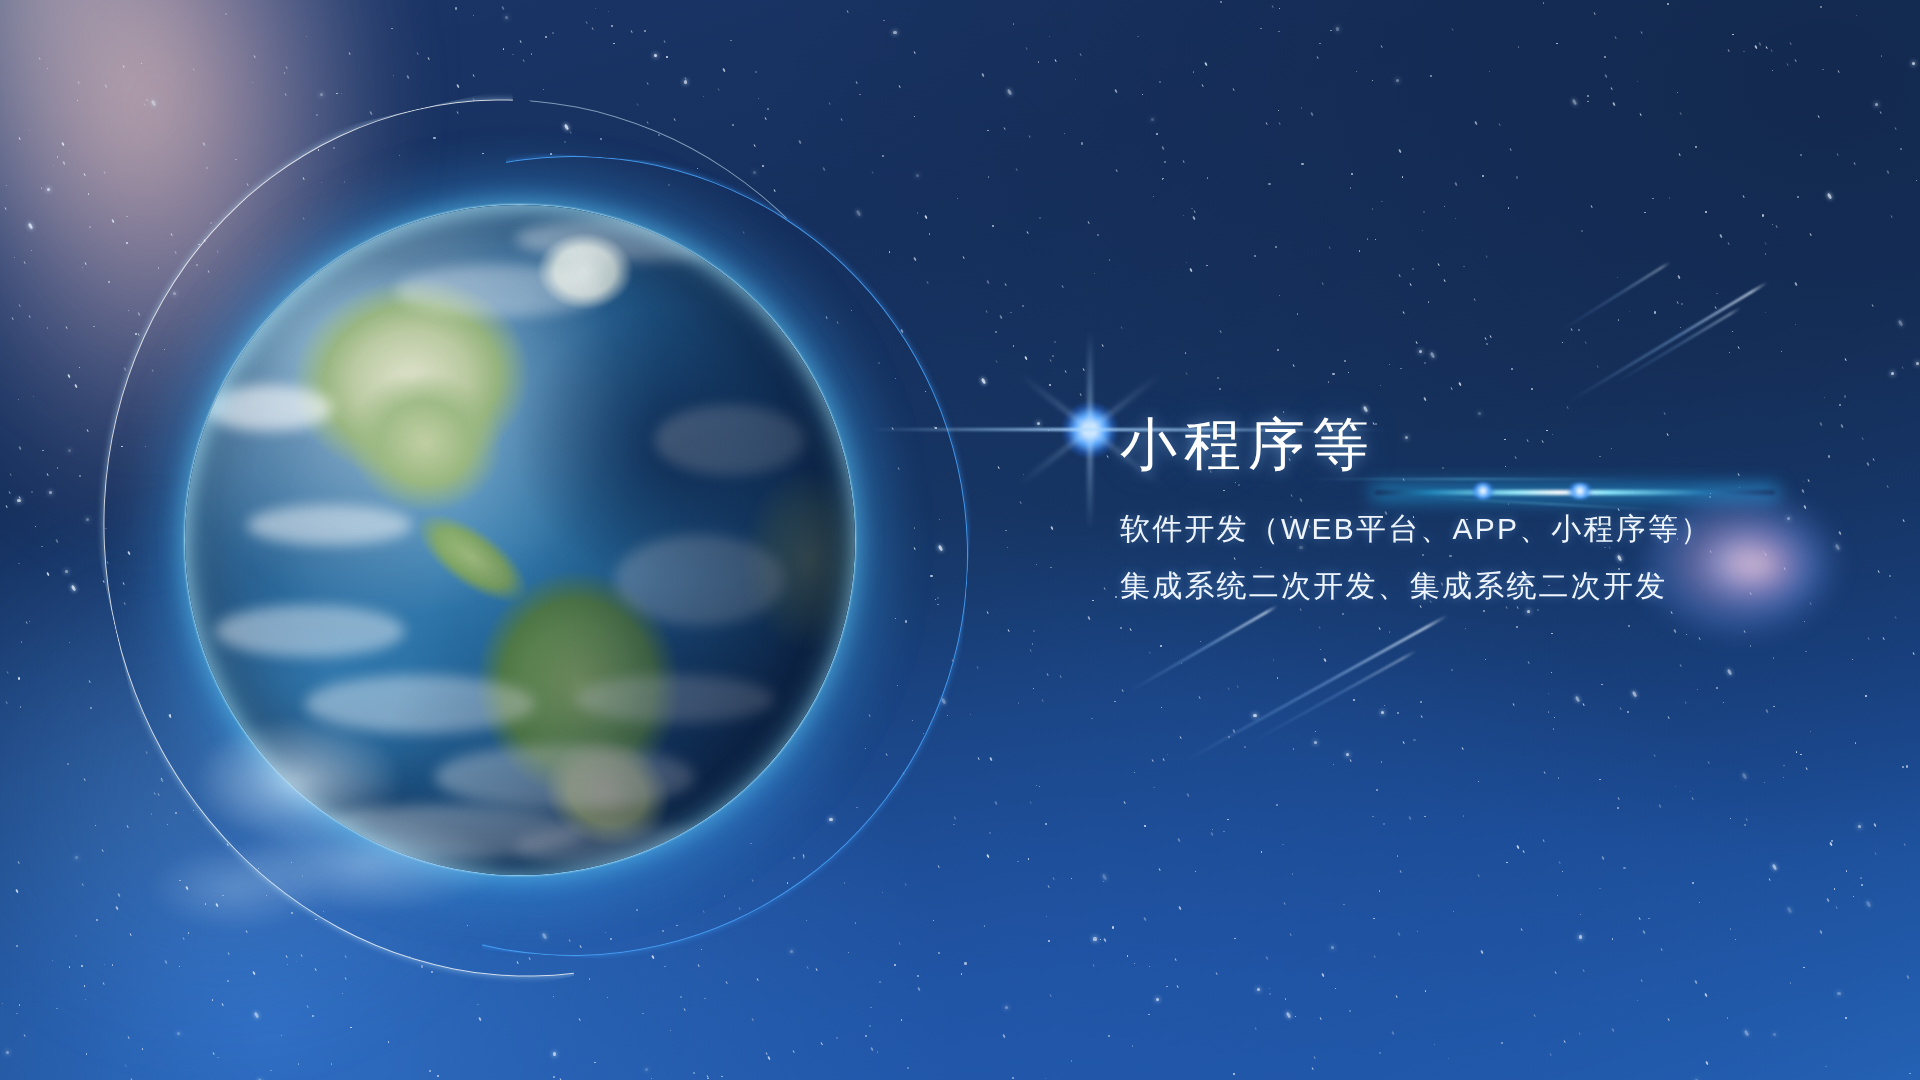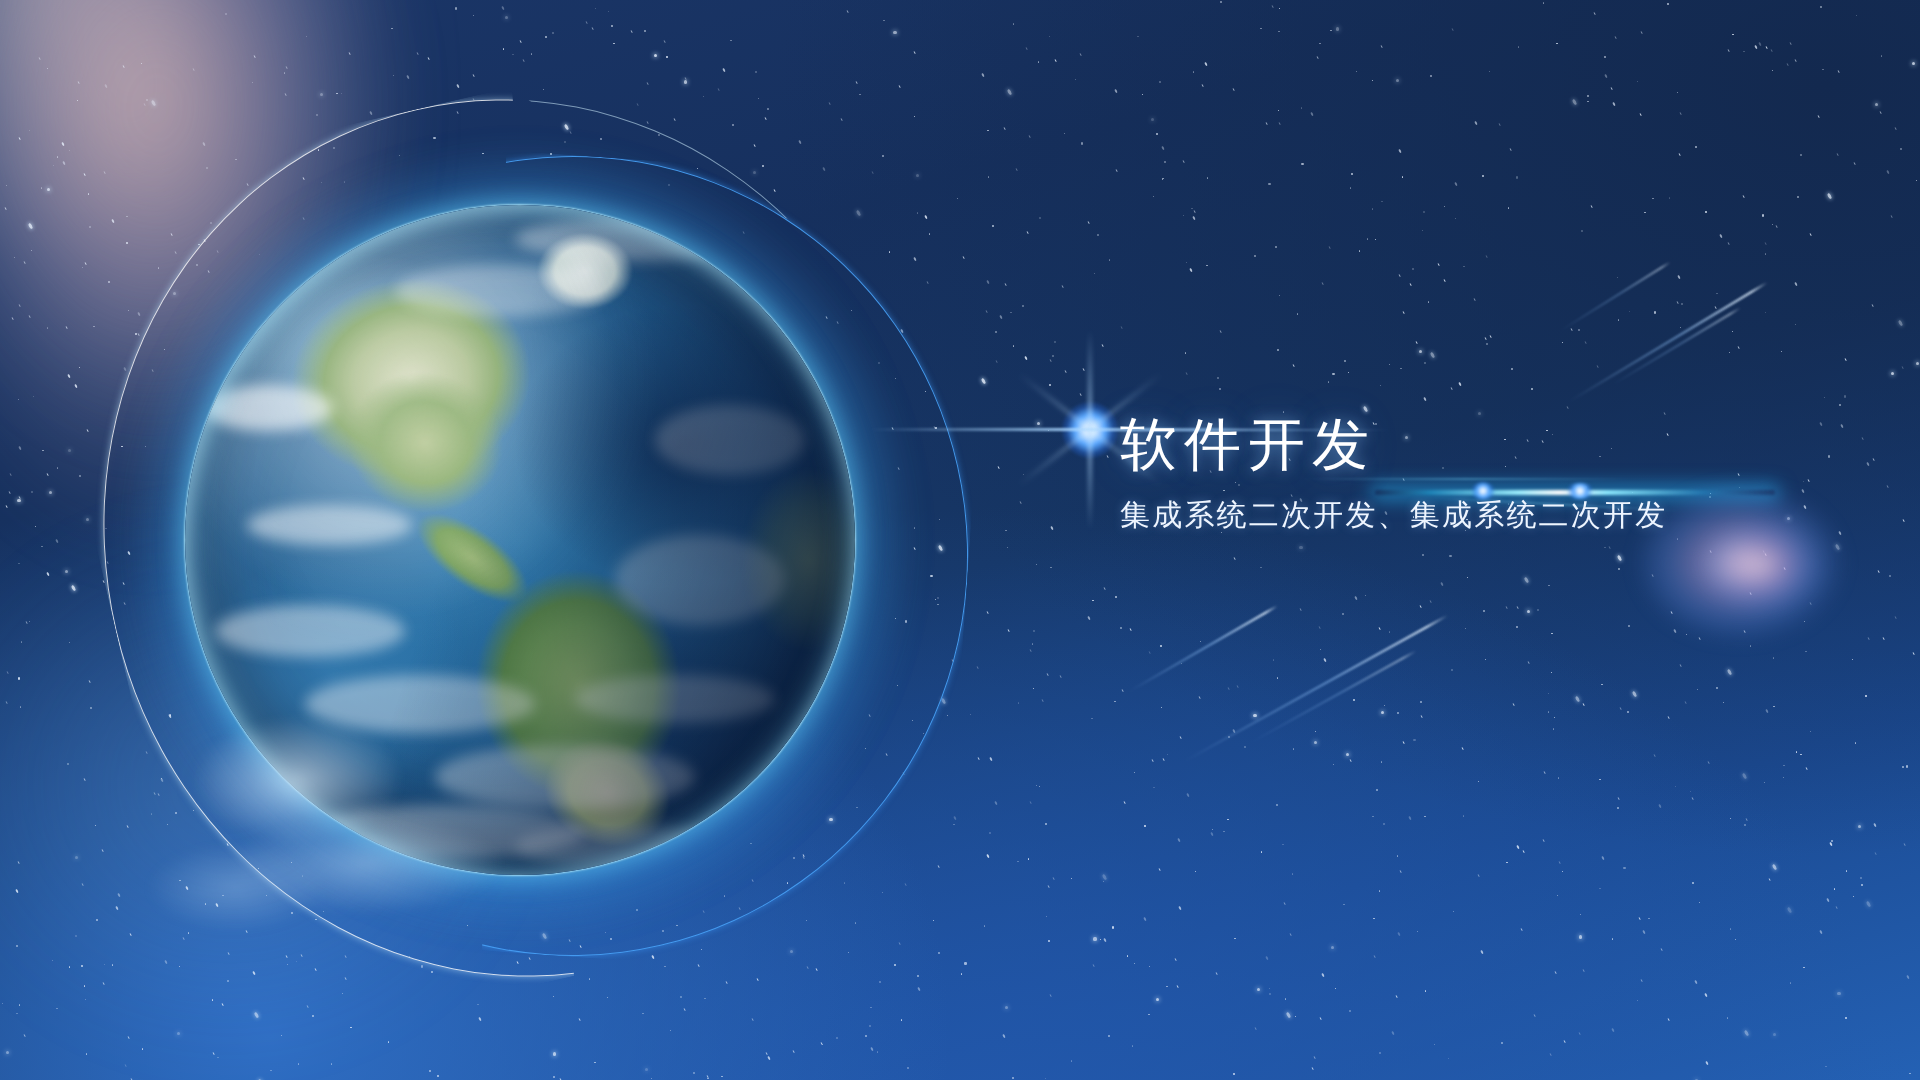--- a/index.html
+++ b/index.html
@@ -1360,17 +1360,18 @@
     <div class="streak-cyan-thin" style="left:1300px; top:478px; width:330px; opacity:.5;"></div>
     <div class="streak-cyan-thin" style="left:1420px; top:503px; width:260px; opacity:.45; transform:rotate(3deg);"></div>
     <div class="flare-core" style="left:1470px; top:482px; width:26px; height:18px;"></div>
     <div class="flare-core" style="left:1565px; top:483px; width:30px; height:16px;"></div>
   </div>
 
   <div class="flare-pink" style="left:1640px; top:488px; width:200px; height:150px;"></div>
   <div class="flare-pink" style="left:1700px; top:520px; width:120px; height:90px; opacity:.8;"></div>
 
   <div class="copy">
-    <div class="title">软件开发</div>
+    <div class="title">小程序等</div>
+    <div class="subline first">软件开发（WEB平台、APP、小程序等）</div>
     <div class="subline">集成系统二次开发、集成系统二次开发</div>
   </div>
 
 </div>
 
 </body></html>

